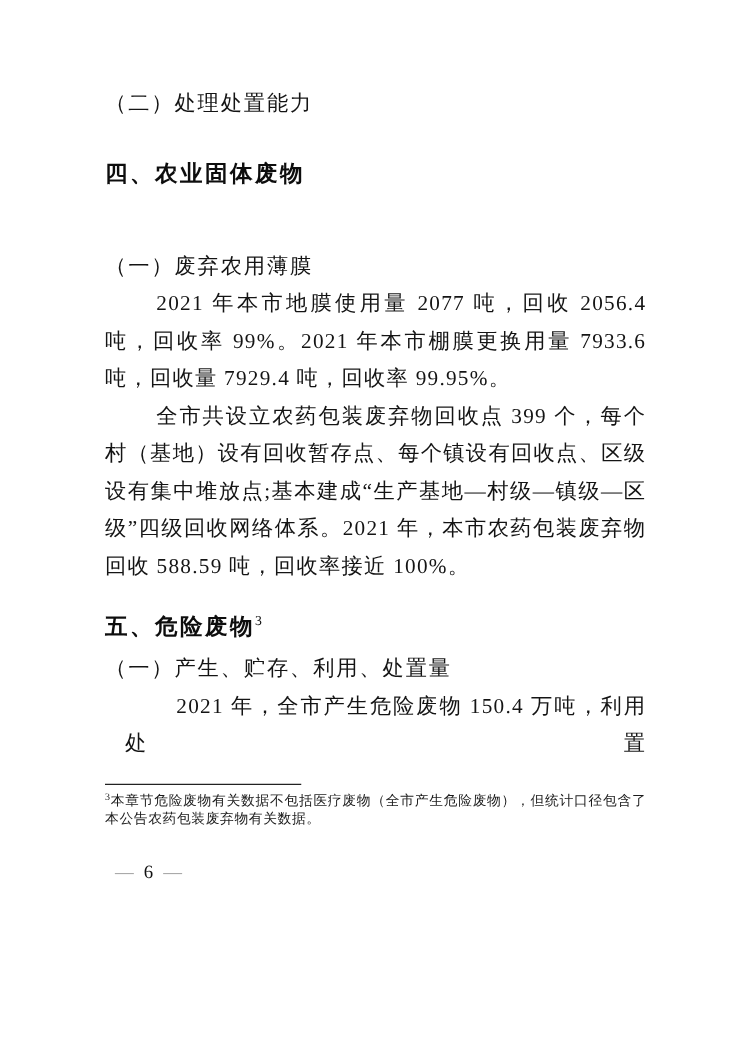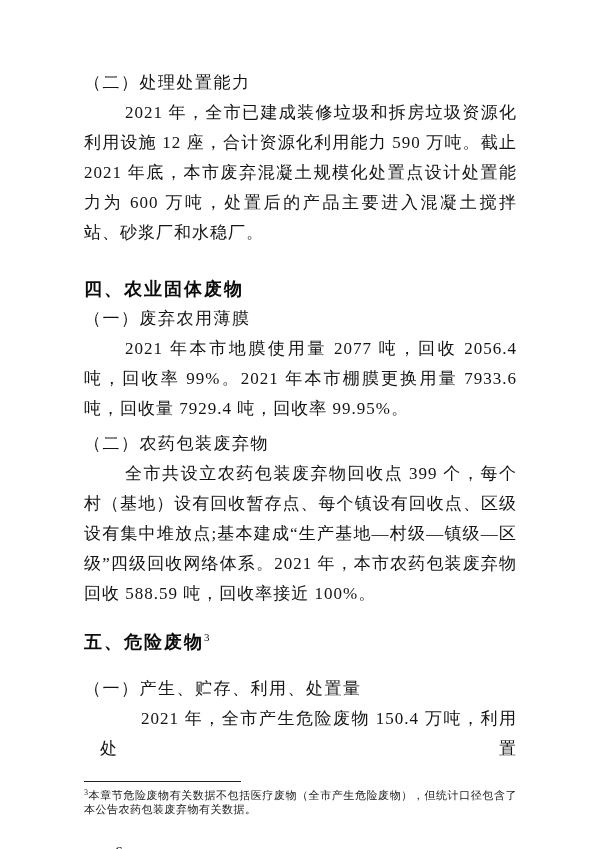--- a/index.html
+++ b/index.html
@@ -26,36 +26,37 @@
     letter-spacing: 2px;
     color: #0d0d0d;
   }
   
   .h2 {
     font-weight: 400;
     font-size: 17px;
     line-height: 30px;
     letter-spacing: 1.5px;
     color: #141414;
+    margin-top: 44px;
   }
   .body-p {
     font-size: 17px;
     line-height: 30px;
     letter-spacing: 1px;
     text-align: justify;
     text-justify: inter-ideograph;
     text-indent: 41px;
     color: #141414;
   }
   .stretch-last { text-align-last: justify; margin-left: 16px; }
   .m-h2-first { margin-top: 68px; }
   .m-h1-agri  { margin-top: 26px; font-family: Liberation Serif, serif; }
   .m-h2-pest  { margin-top: 5px; }
   .m-h1-haz   { margin-top: 18px; }
-  .m-h2-haz   { margin-top: 17px; }
+  .m-h2-haz   { margin-top: 4px; }
   .footnote-sep {
     margin-top: 17px;
     width: 157px;
     height: 0;
     border-top: 1px solid #222222;
   }
   .footnote {
     margin-top: 6px;
     font-size: 11px;
     line-height: 14px;
@@ -86,29 +87,27 @@
   .page-number .dash { color: #9b9b9b; }
   .page-number .num { color: #111111; padding: 0 7px; }
 </style>
 </head>
 <body>
 
 <div class="page">
 
   <div class="h2 m-h2-first">（二）处理处置能力</div>
 
-  <p class="body-p">2021 年，全市已建成装修垃圾和拆房垃圾资源化利用设施 12 座，合计资源化利用能力 590 万吨。截止 2021 年底，本市废弃混凝土规模化处置点设计处置能力为 600 万吨，处置后的产品主要进入混凝土搅拌站、砂浆厂和水稳厂。</p>
 
   <div class="h1 m-h1-agri">四、农业固体废物</div>
 
   <div class="h2">（一）废弃农用薄膜</div>
 
   <p class="body-p">2021 年本市地膜使用量 2077 吨，回收 2056.4 吨，回收率 99%。2021 年本市棚膜更换用量 7933.6 吨，回收量 7929.4 吨，回收率 99.95%。</p>
 
-  <div class="h2 m-h2-pest">（二）农药包装废弃物</div>
 
   <p class="body-p">全市共设立农药包装废弃物回收点 399 个，每个村（基地）设有回收暂存点、每个镇设有回收点、区级设有集中堆放点;基本建成“生产基地—村级—镇级—区级”四级回收网络体系。2021 年，本市农药包装废弃物回收 588.59 吨，回收率接近 100%。</p>
 
   <div class="h1 m-h1-haz"><span>五、危险废物</span><sup>3</sup></div>
 
   <div class="h2 m-h2-haz">（一）产生、贮存、利用、处置量</div>
 
   <p class="body-p stretch-last">2021 年，全市产生危险废物 150.4 万吨，利用处置</p>
 
   <div class="footnote-sep"></div>

